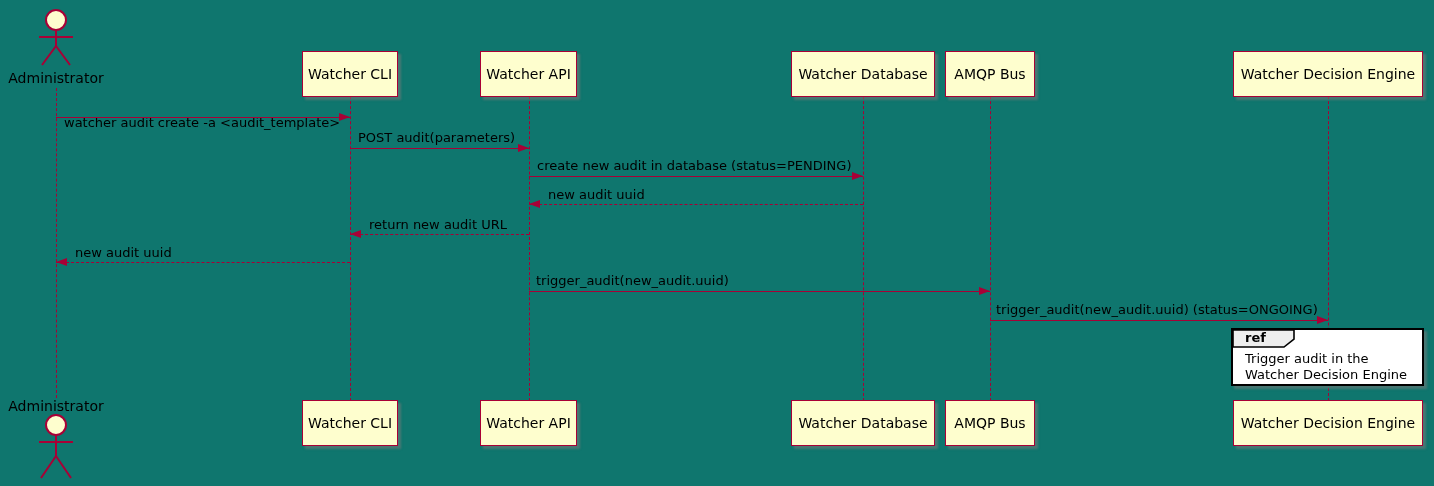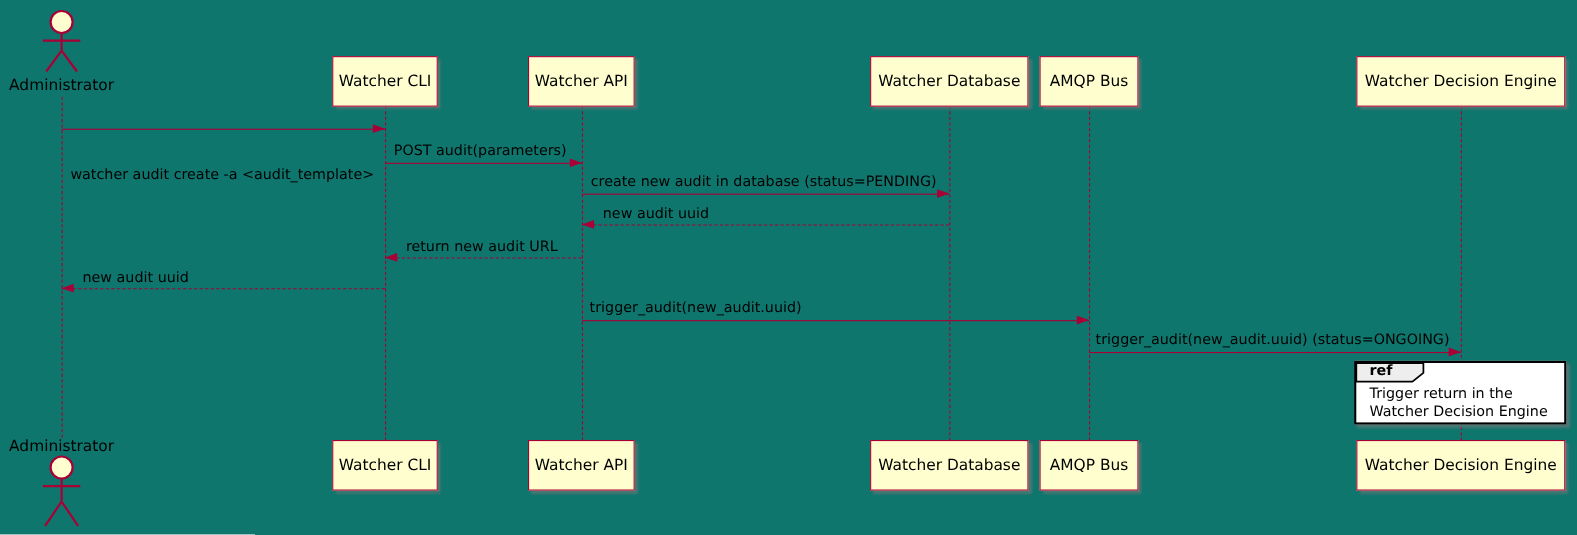--- a/index.html
+++ b/index.html
@@ -109,21 +109,21 @@
     </svg>
   </div>
   <div class="actor-label" style="left:1px; top:70px; width:110px;">Administrator</div>
 
   <div class="participant" style="left:302px; top:51px; width:96px;">Watcher CLI</div>
   <div class="participant" style="left:480px; top:51px; width:97px;">Watcher API</div>
   <div class="participant" style="left:791px; top:51px; width:144px;">Watcher Database</div>
   <div class="participant" style="left:945px; top:51px; width:90px;">AMQP Bus</div>
   <div class="participant" style="left:1233px; top:51px; width:190px;">Watcher Decision Engine</div>
 
-  <div class="msg-label" style="left:64px; top:115px;margin-top:37px;">watcher audit create -a &lt;audit_template&gt;</div>
+  <div class="msg-label" style="left:64px; top:115px;">watcher audit create -a &lt;audit_template&gt;</div>
   <div class="msg-line" style="left:56px; top:117px; width:294px;"></div>
   <div class="arrowhead right" style="left:339px; top:113px;"></div>
 
   <div class="msg-label" style="left:358px; top:130px;">POST audit(parameters)</div>
   <div class="msg-line" style="left:350px; top:148px; width:179px;"></div>
   <div class="arrowhead right" style="left:518px; top:144px;"></div>
 
   <div class="msg-label" style="left:537px; top:158px;">create new audit in database (status=PENDING)</div>
   <div class="msg-line" style="left:529px; top:176px; width:334px;"></div>
   <div class="arrowhead right" style="left:852px; top:172px;"></div>
@@ -149,21 +149,21 @@
   <div class="arrowhead right" style="left:1317px; top:316px;"></div>
 
   <div class="ref-box" style="left:1231px; top:328px; width:193px; height:58px;padding-left:40px;">
     <div class="ref-header">
       <svg width="64" height="20" viewBox="0 0 64 20">
         <path d="M1,1 H62 V10 L52,18 H1 Z" fill="#EEEEEE" stroke="#000000" stroke-width="1.6"></path>
       </svg>
     </div>
     <div class="ref-keyword">ref</div>
     <div class="ref-body">
-      <div>Trigger return in the</div>
+      <div>Trigger audit in the</div>
       <div>Watcher Decision Engine</div>
     </div>
   </div>
 
   <div class="participant" style="left:302px; top:400px; width:96px;">Watcher CLI</div>
   <div class="participant" style="left:480px; top:400px; width:97px;">Watcher API</div>
   <div class="participant" style="left:791px; top:400px; width:144px;">Watcher Database</div>
   <div class="participant" style="left:945px; top:400px; width:90px;">AMQP Bus</div>
   <div class="participant" style="left:1233px; top:400px; width:190px;">Watcher Decision Engine</div>
 

